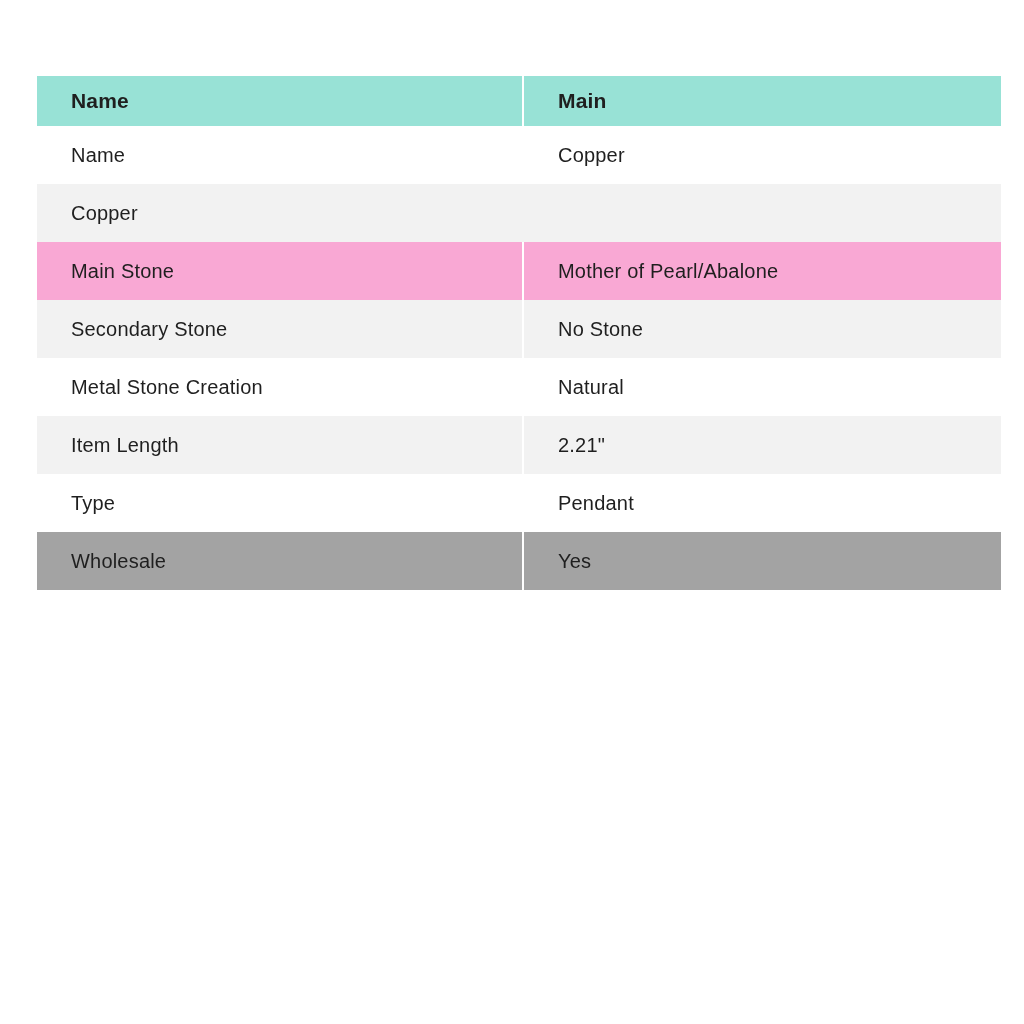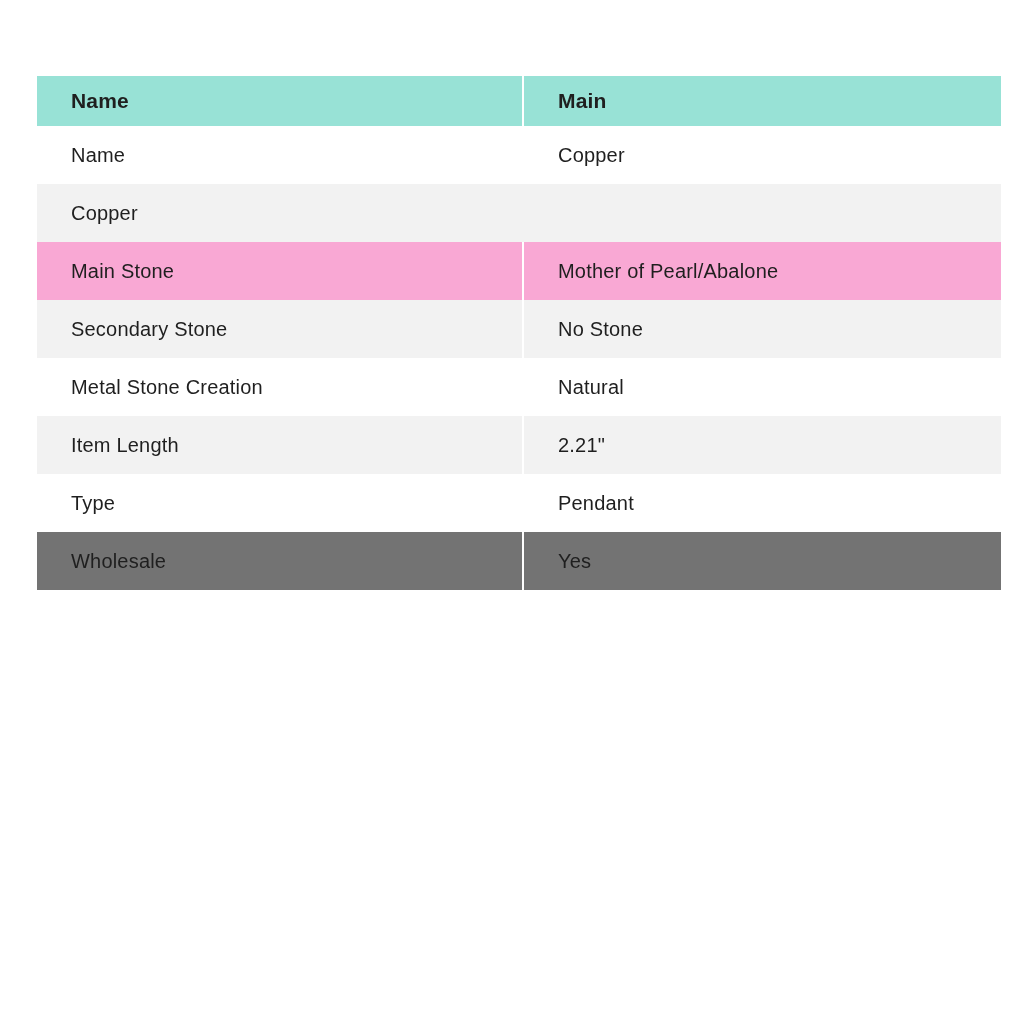--- a/index.html
+++ b/index.html
@@ -97,19 +97,19 @@
     <div class="t-row body-row even" style="background: rgb(242, 242, 242); align-items: center;">
       <div class="t-cell name-col">Item Length</div>
       <div class="t-cell value-col">2.21"</div>
     </div>
 
     <div class="t-row body-row odd" style="background: rgb(255, 255, 255); text-align: right;">
       <div class="t-cell name-col">Type</div>
       <div class="t-cell value-col">Pendant</div>
     </div>
 
-    <div class="t-row body-row even" style="background: #737373; text-align: center;">
+    <div class="t-row body-row even" style="background: #a3a3a3; text-align: center;">
       <div class="t-cell name-col">Wholesale</div>
       <div class="t-cell value-col">Yes</div>
     </div>
 
   </div>
 </div>
 
 </body></html>

